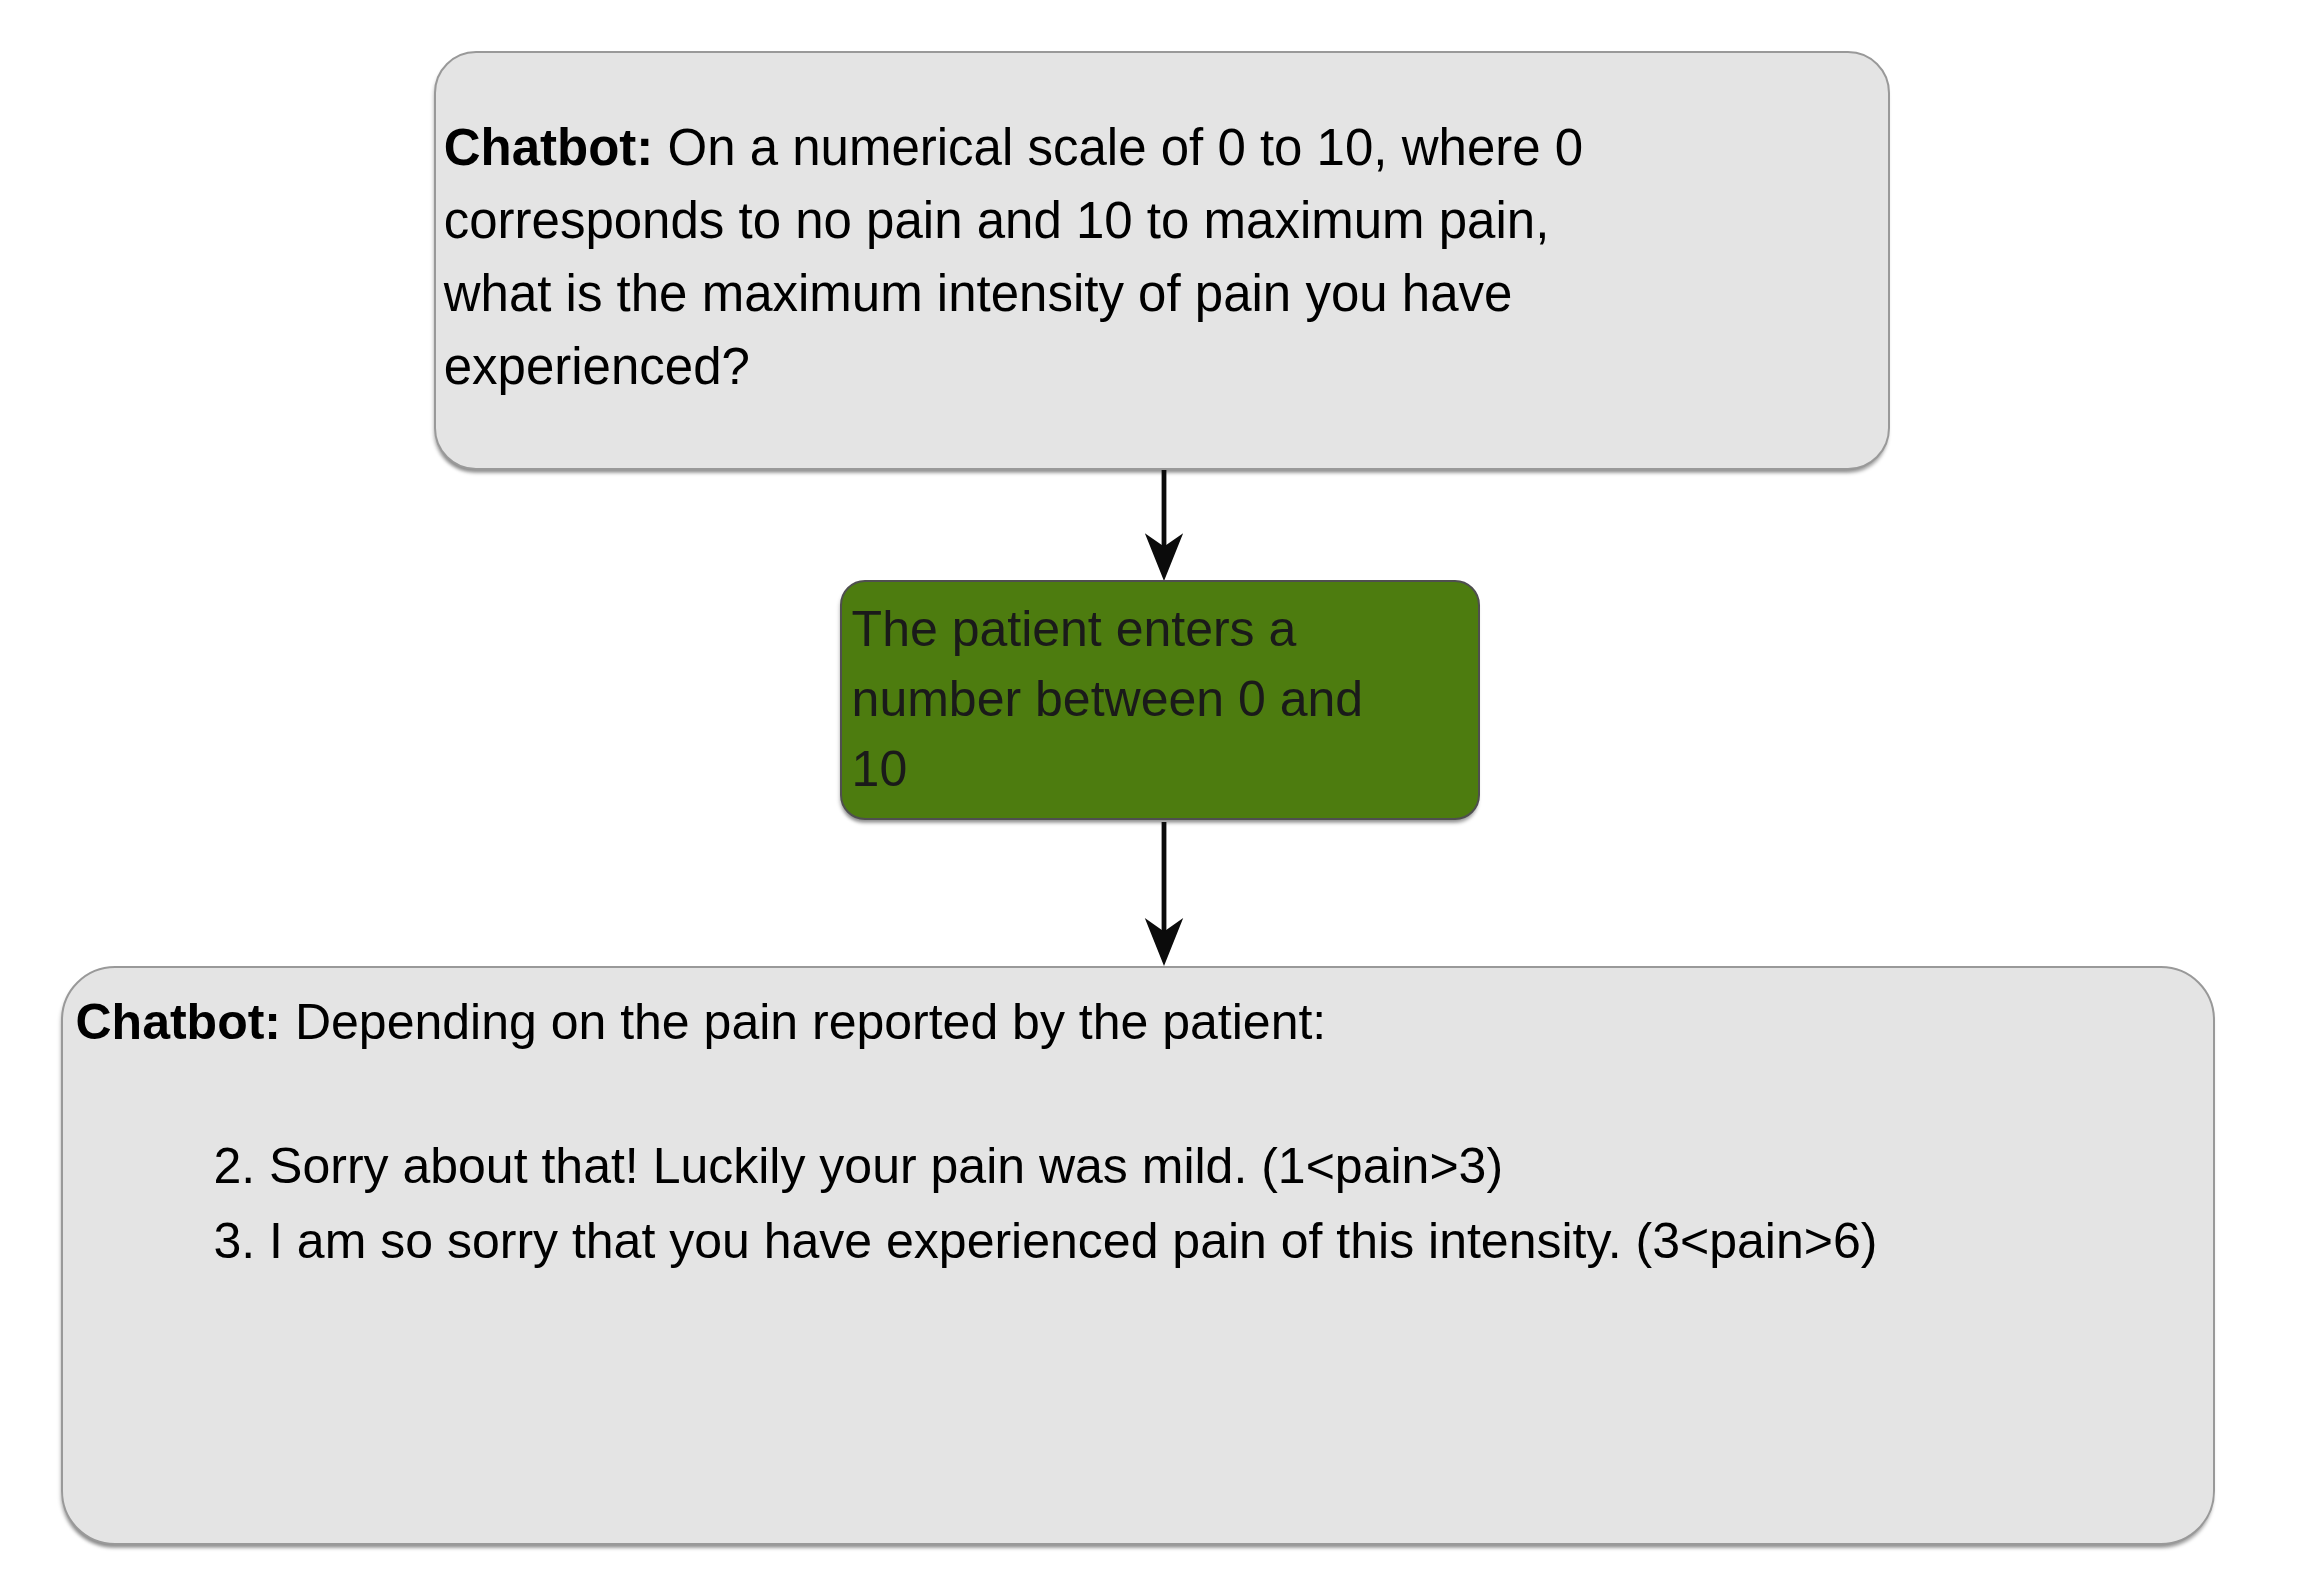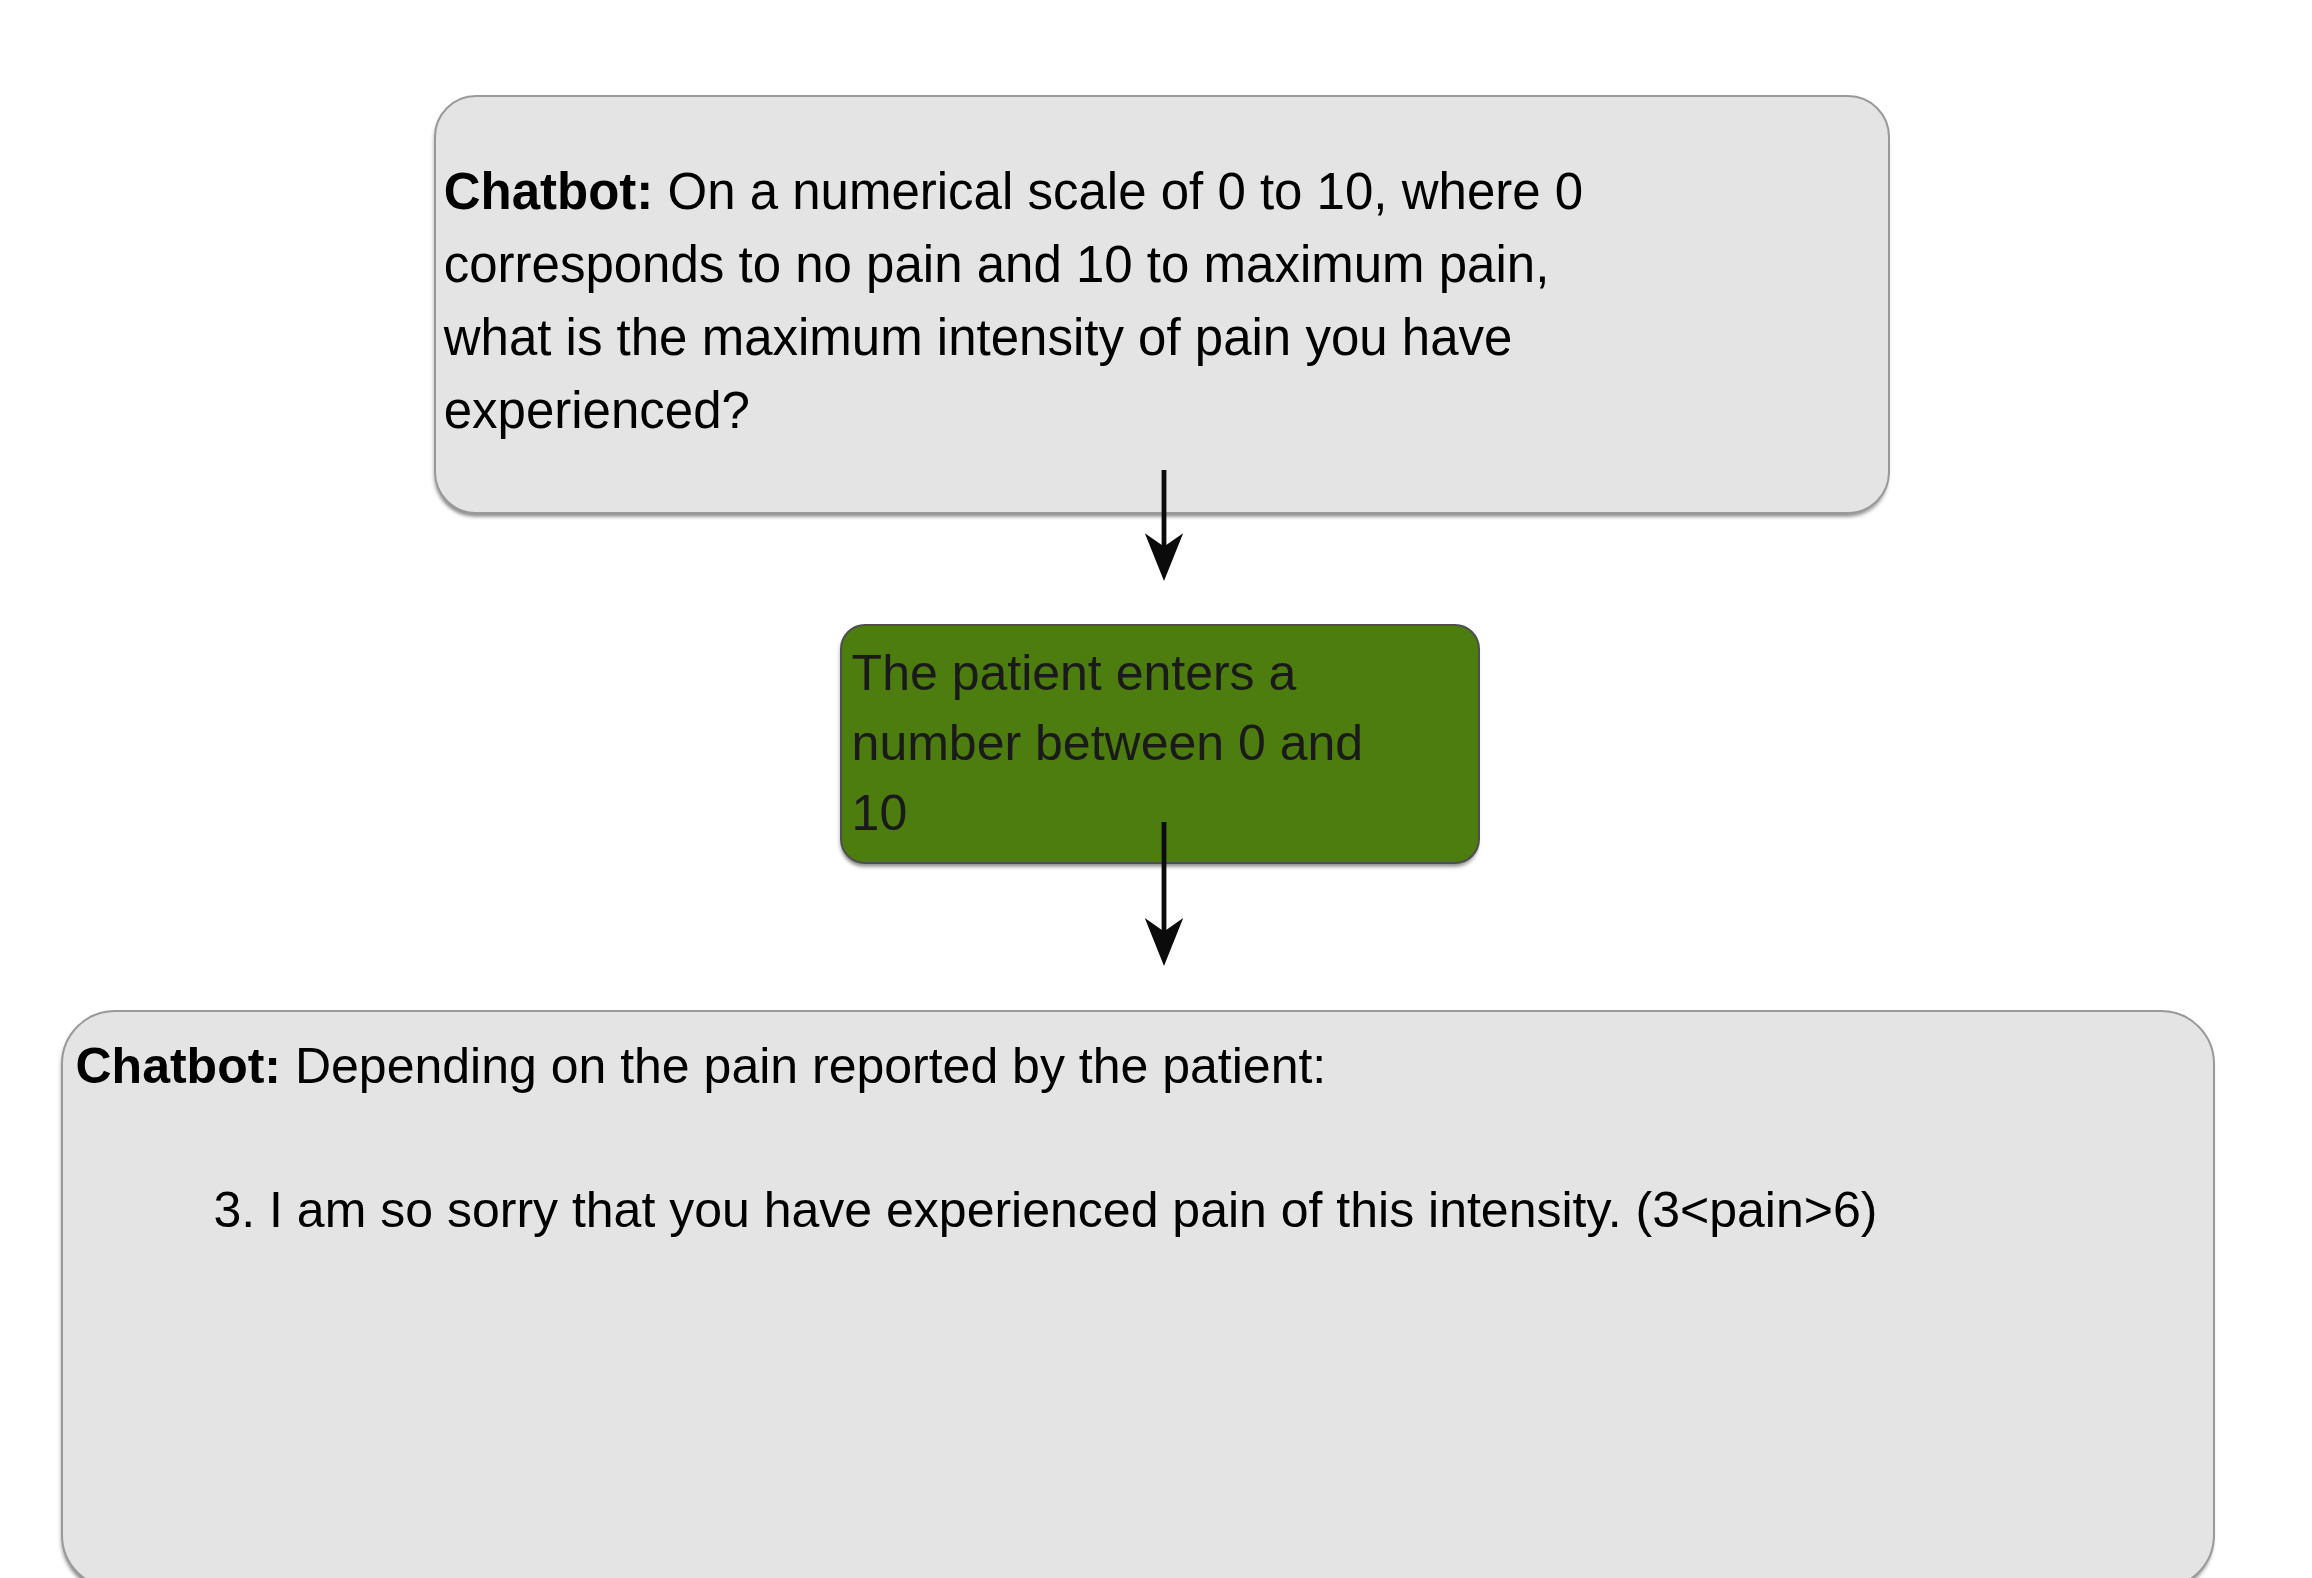--- a/index.html
+++ b/index.html
@@ -15,21 +15,20 @@
     background: #ffffff;
     overflow: hidden;
   }
   .node {
     position: absolute;
     box-sizing: border-box;
     color: #000000;
   }
   .shadow {
     box-shadow: 0 5.8px 3.8px -2.9px rgba(0,0,0,0.35), -3.8px 3.8px 3.8px -2.9px rgba(0,0,0,0.18);
-    margin-top: 44px;
   }
   .node-question {
     left: 434px;
     top: 51px;
     width: 1456px;
     height: 419px;
     background: #e4e4e4;
     border: 2.9px solid #999999;
     border-radius: 42px;
     padding: 58px 25px 0 7.7px;
@@ -105,18 +104,19 @@
   </div>
 
   <svg class="arrow arrow-2" viewBox="0 0 52 150">
     <line x1="26" y1="0" x2="26" y2="116"></line>
     <polygon points="26,150 6,100 26,114 46,100"></polygon>
   </svg>
 
   <div class="node node-responses shadow">
     <p class="msg" style="margin:0"><span class="speaker">Chatbot:</span> <span class="text">Depending on the pain reported by the patient:</span></p>
     <div class="response-list">
+      <div class="response-item">2. Sorry about that! Luckily your pain was mild. (1&lt;pain&gt;3)</div>
       <div class="response-item">3. I am so sorry that you have experienced pain of this intensity. (3&lt;pain&gt;6)</div>
     </div>
   </div>
 
 </div>
 
 
 </body></html>

